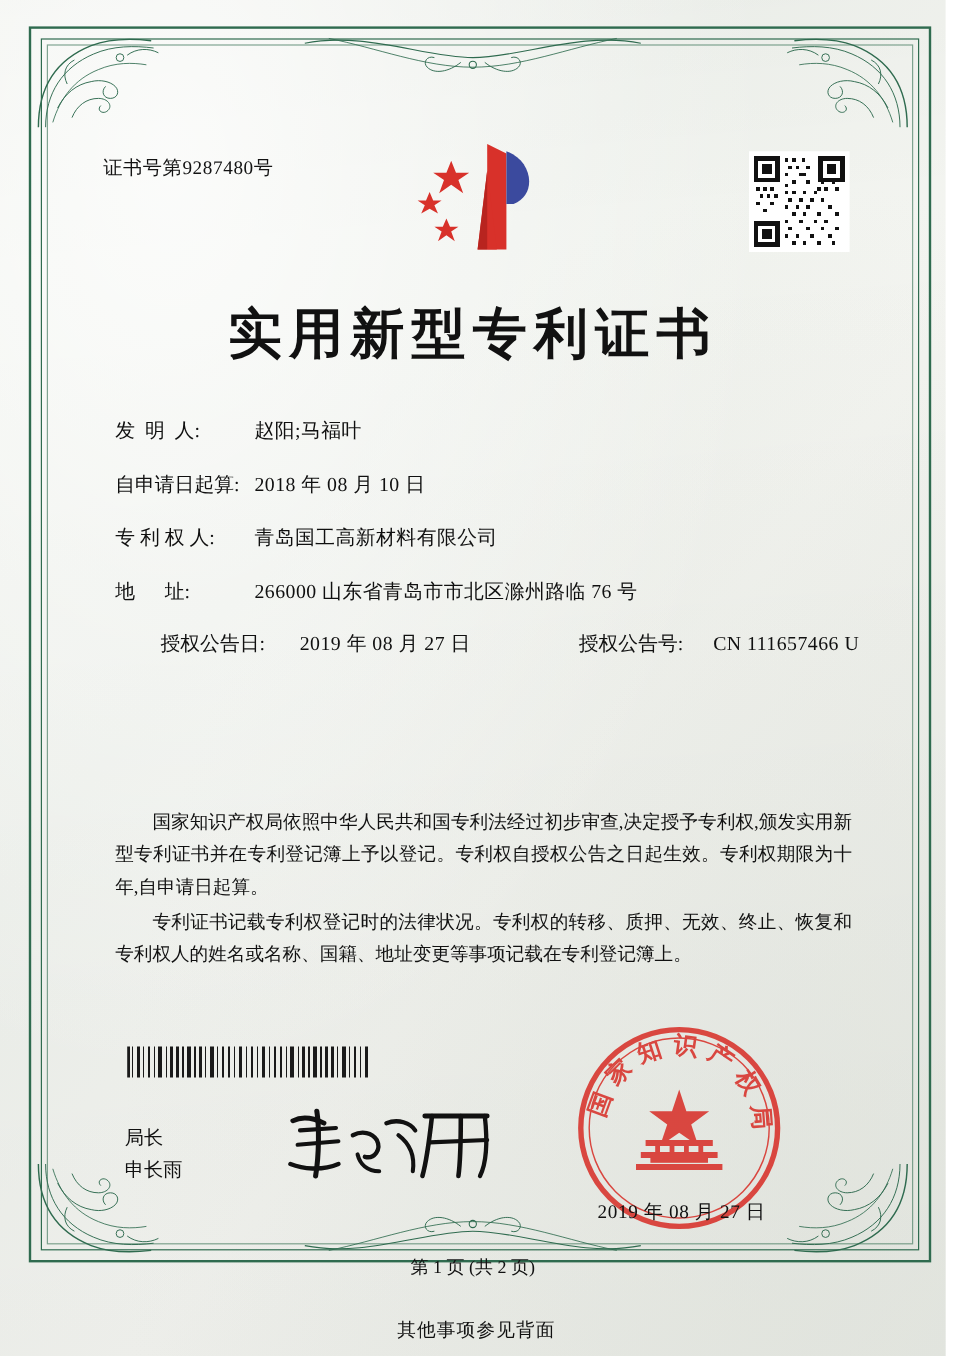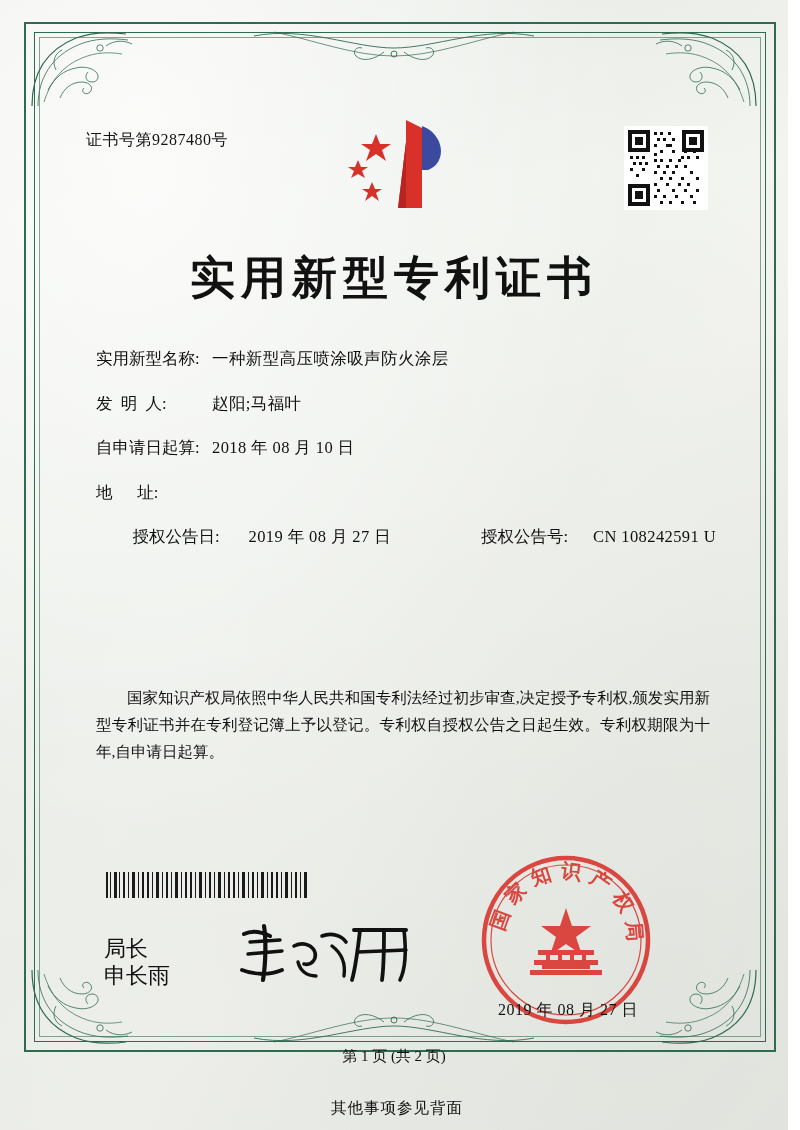--- a/index.html
+++ b/index.html
@@ -156,35 +156,35 @@
   
   .body-text {
     position: absolute;
     left: 96px; top: 672px;
     width: 614px;
     font-size: 15.5px;
     line-height: 27px;
     color: #111;
     text-align: justify;
   }
-  .body-text p { margin: 12px 0 2px 0; text-indent: 2em; }
+  .body-text p { margin: 0 0 2px 0; text-indent: 2em; }
 
   
   .barcode {
     position: absolute;
     left: 106px; top: 872px;
     width: 205px; height: 26px;
   }
   .barcode svg { width:100%; height:100%; display:block; }
 
   
   .sig-label {
     position: absolute;
     left: 104px; top: 935px;
-    font-size: 22px;
+    font-size: 16px;
     line-height: 27px;
     color: #111;
   }
   .signature {
     position: absolute;
     left: 236px; top: 918px;
     width: 180px; height: 72px;
     color: #111;
   }
   .signature svg { width:100%; height:100%; display:block; }
@@ -389,45 +389,47 @@
         <rect x="60" y="24" width="3" height="3"></rect>
           <rect x="69" y="24" width="3" height="3"></rect>
       </g>
     </svg>
   </div>
 
   <div class="main-title">实用新型专利证书</div>
 
   <div class="fields">
     <div class="field-row">
-      <div class="field-label">实用新型名称:</div>
-      <div class="field-value">一种新型高压喷涂吸声防火涂层</div>
-    </div>
-    <div class="field-row">
       <div class="field-label">发  明  人:</div>
       <div class="field-value">赵阳;马福叶</div>
     </div>
     <div class="field-row">
       <div class="field-label">自申请日起算:</div>
       <div class="field-value">2018 年 08 月 10 日</div>
     </div>
     <div class="field-row">
+      <div class="field-label">专 利 权 人:</div>
+      <div class="field-value">青岛国工高新材料有限公司</div>
+    </div>
+    <div class="field-row">
       <div class="field-label">地      址:</div>
+      <div class="field-value">266000  山东省青岛市市北区滁州路临 76 号</div>
     </div>
     <div class="field-row double">
       <div class="field-label">授权公告日:</div>
       <div class="field-value">2019 年 08 月 27 日</div>
       <span class="field-sep"></span>
       <div class="field-label2">授权公告号:</div>
-      <div class="field-value">CN 108242591 U</div>
+      <div class="field-value">CN 111657466 U</div>
     </div>
   </div>
 
   <div class="body-text">
     <p>国家知识产权局依照中华人民共和国专利法经过初步审查,决定授予专利权,颁发实用新型专利证书并在专利登记簿上予以登记。专利权自授权公告之日起生效。专利权期限为十年,自申请日起算。</p>
+    <p>专利证书记载专利权登记时的法律状况。专利权的转移、质押、无效、终止、恢复和专利权人的姓名或名称、国籍、地址变更等事项记载在专利登记簿上。</p>
   </div>
 
   <div class="barcode">
     <svg viewBox="0 0 205 26" shape-rendering="crispEdges">
       <rect width="205" height="26" fill="transparent"></rect>
       <g fill="#1a1a1a">
         <rect x="0" y="0" width="2" height="26"></rect>
           <rect x="4" y="0" width="1" height="26"></rect>
         <rect x="8" y="0" width="3" height="26"></rect>
           <rect x="13" y="0" width="1" height="26"></rect>

